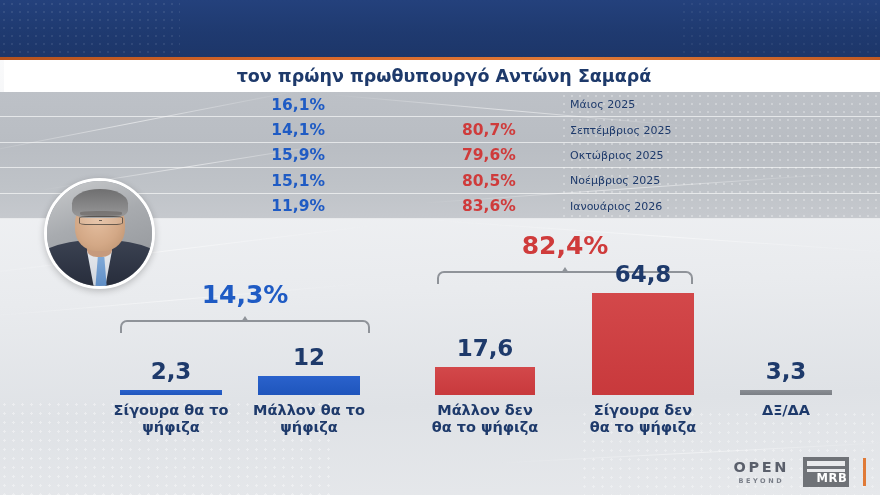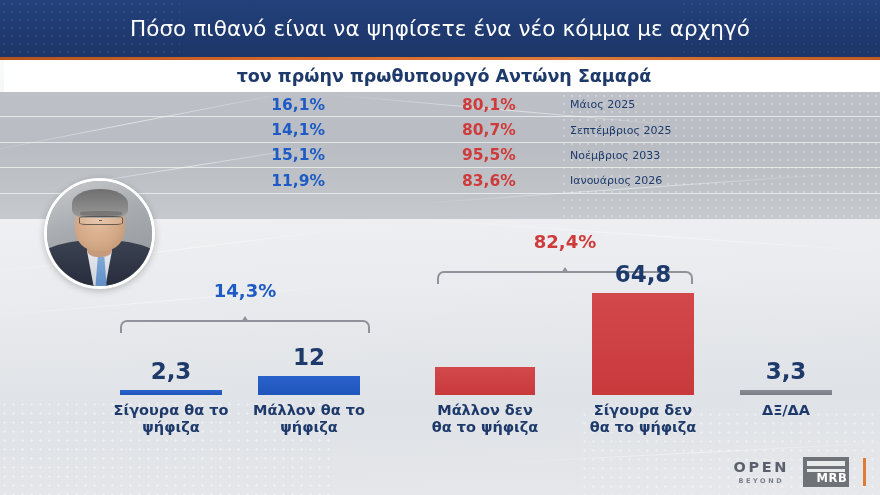--- a/index.html
+++ b/index.html
@@ -161,21 +161,21 @@
   }
   .brk .nub {
     position:absolute; left:50%; top:-6px; width:0; height:0;
     transform:translateX(-50%);
     border-left:4px solid transparent;
     border-right:4px solid transparent;
     border-bottom:6px solid #8f9399;
   }
 
   
-  .gtot { position:absolute; font-size:18px; font-weight:bold; text-align:center; }
+  .gtot { position:absolute; font-size:25px; font-weight:bold; text-align:center; }
   .gtot.blue { color:#1f5bc4; }
   .gtot.red  { color:#cf3b3b; }
 
   
   .bar { position:absolute; bottom:0; }
   .bar.blue { background:linear-gradient(180deg,#2a62cc 0%,#1f55bc 100%); }
   .bar.red  { background:linear-gradient(180deg,#d3484a 0%,#c8393c 100%); }
   .bar.gray { background:linear-gradient(180deg,#8a8e94 0%,#7b7f85 100%); }
 
   .bval {
@@ -217,50 +217,53 @@
     <i style="left:-20px; top:300px; width:380px; transform:rotate(-5deg);"></i>
     <i style="left:430px; top:236px; width:470px; transform:rotate(4deg);"></i>
     <i style="left:500px; top:452px; width:400px; transform:rotate(-3deg);"></i>
   </div>
   <div class="dots"></div>
   <div class="dots2"></div>
 
   <div class="hdr-blue">
     <span class="tex"></span>
     <span class="tex2"></span>
-    <div class="hdr-title">Πόσο πιθανό είναι να ψηφίσετε ένα νέο κόμμα με αρχηγό</div>
   </div>
   <div class="hdr-rule"></div>
   <div class="hdr-white">
     <div class="hdr-sub">τον πρώην πρωθυπουργό Αντώνη Σαμαρά</div>
   </div>
 
   <div class="band">
     <span class="band-tex"></span>
     <span class="diag" style="left:-30px; top:30px; width:330px; transform:rotate(-11deg);"></span>
     <span class="diag" style="left:40px; top:74px; width:300px; transform:rotate(-9deg);"></span>
     <span class="diag" style="left:330px; top:18px; width:360px; transform:rotate(5deg);"></span>
     <span class="diag" style="left:420px; top:96px; width:420px; transform:rotate(-4deg);"></span>
   </div>
 
   <div class="rowlist" id="trend-rows">
       <div class="trow">
         <span class="c-blue">16,1%</span>
-        <span class="c-red">80,1%</span>
         <span class="c-month">Μάιος 2025</span>
       </div>
       <div class="trow">
         <span class="c-blue">14,1%</span>
         <span class="c-red">80,7%</span>
         <span class="c-month">Σεπτέμβριος 2025</span>
       </div>
       <div class="trow">
+        <span class="c-blue">15,9%</span>
+        <span class="c-red">79,6%</span>
+        <span class="c-month">Οκτώβριος 2025</span>
+      </div>
+      <div class="trow">
         <span class="c-blue">15,1%</span>
-        <span class="c-red">95,5%</span>
-        <span class="c-month">Νοέμβριος 2033</span>
+        <span class="c-red">80,5%</span>
+        <span class="c-month">Νοέμβριος 2025</span>
       </div>
       <div class="trow">
         <span class="c-blue">11,9%</span>
         <span class="c-red">83,6%</span>
         <span class="c-month">Ιανουάριος 2026</span>
       </div>
     </div>
 
   <div class="portrait">
     <div class="ph">
@@ -287,20 +290,21 @@
     </div>
 
   <div id="chart" style="position:absolute; left:0; top:0; width:880px; height:495px;">
       <div class="bar blue" style="left: 120px; top: 390px; width: 102px; height: 5px; bottom: auto;"></div>
       <div class="bval" style="left: 100px; top: 360px; width: 142px;">2,3</div>
       <div class="blab" style="left: 92px; top: 402px; width: 158px;"><span>Σίγουρα θα το</span><br><span>ψήφιζα</span></div>
       <div class="bar blue" style="left: 258px; top: 376px; width: 102px; height: 19px; bottom: auto;"></div>
       <div class="bval" style="left: 238px; top: 346px; width: 142px;">12</div>
       <div class="blab" style="left: 230px; top: 402px; width: 158px;"><span>Μάλλον θα το</span><br><span>ψήφιζα</span></div>
       <div class="bar red" style="left: 435px; top: 367px; width: 100px; height: 28px; bottom: auto;"></div>
+      <div class="bval" style="left: 415px; top: 337px; width: 140px;">17,6</div>
       <div class="blab" style="left: 407px; top: 402px; width: 156px;"><span>Μάλλον δεν</span><br><span>θα το ψήφιζα</span></div>
       <div class="bar red" style="left: 592px; top: 293px; width: 102px; height: 102px; bottom: auto;"></div>
       <div class="bval" style="left: 572px; top: 263px; width: 142px;">64,8</div>
       <div class="blab" style="left: 564px; top: 402px; width: 158px;"><span>Σίγουρα δεν</span><br><span>θα το ψήφιζα</span></div>
       <div class="bar gray" style="left: 740px; top: 390px; width: 92px; height: 5px; bottom: auto;"></div>
       <div class="bval" style="left: 720px; top: 360px; width: 132px;">3,3</div>
       <div class="blab" style="left: 712px; top: 402px; width: 148px;"><span>ΔΞ/ΔΑ</span></div>
     </div>
 
   <div class="logos">

